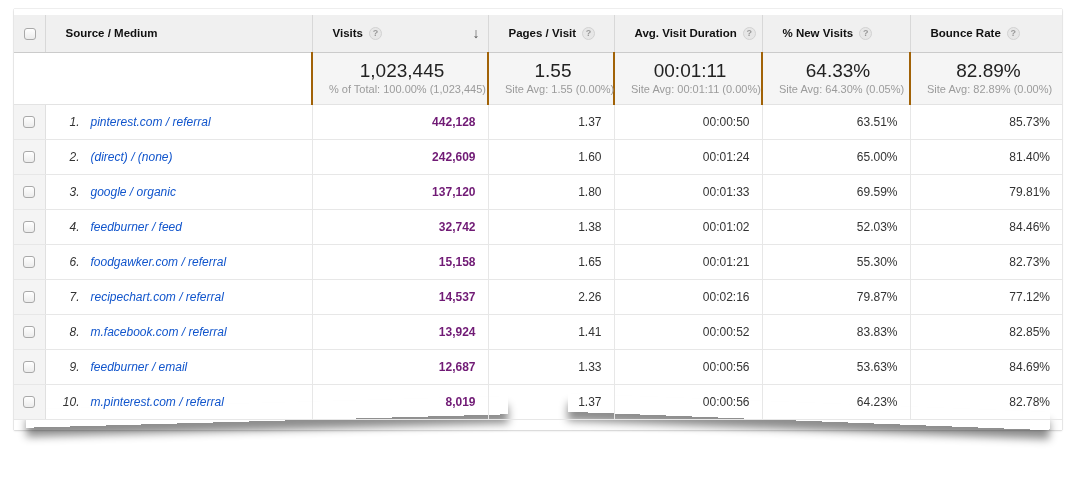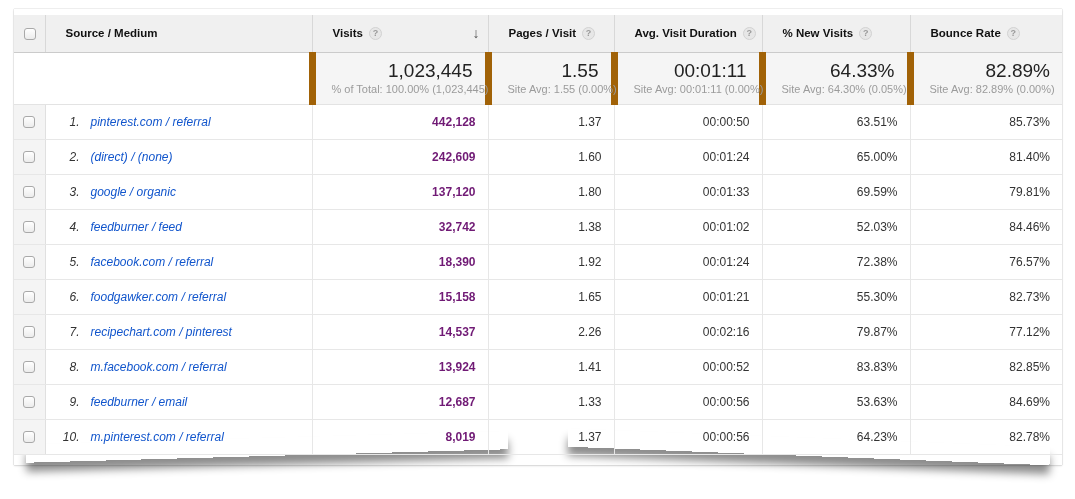--- a/index.html
+++ b/index.html
@@ -93,22 +93,22 @@
 
   
   tr.summary td {
     height: 52px;
     vertical-align: middle;
     border-bottom: 1px solid #e3e3e3;
     padding: 4px 12px 6px 8px;
   }
   tr.summary td.metric {
     background: #f5f5f5;
-    border-left: 7px solid #a16207;
-    text-align: right;
+    border-left: 2px solid #a16207;
+    text-align: center;
     padding-left: 16px;
   }
   .sum-val { font-size: 19px; color: #222; letter-spacing: 0; line-height: 22px; }
   .sum-sub { font-size: 11px; color: #9b9b9b; margin-top: 1px; white-space: nowrap; }
 
   
   tbody tr.data td {
     height: 35px;
     border-bottom: 1px solid #e7e7e7;
     vertical-align: middle;
@@ -257,54 +257,41 @@
     <td class="src-cell">
       <span class="rank">4.</span><a class="src-link">feedburner / feed</a>
     </td>
     <td class="metric visits-cell">32,742</td>
     <td class="metric">1.38</td>
     <td class="metric">00:01:02</td>
     <td class="metric">52.03%</td>
     <td class="metric">84.46%</td>
   </tr>
 
-  <tr class="data">
-    <td class="cb-cell">
-      <span class="checkbox"></span>
-    </td>
-    <td class="src-cell">
-      <span class="rank">5.</span><a class="src-link">facebook.com / referral</a>
-    </td>
-    <td class="metric visits-cell">18,390</td>
-    <td class="metric">1.92</td>
-    <td class="metric">00:01:24</td>
-    <td class="metric">72.38%</td>
-    <td class="metric">76.57%</td>
-  </tr>
 
   <tr class="data">
     <td class="cb-cell">
       <span class="checkbox"></span>
     </td>
     <td class="src-cell">
       <span class="rank">6.</span><a class="src-link">foodgawker.com / referral</a>
     </td>
     <td class="metric visits-cell">15,158</td>
     <td class="metric">1.65</td>
     <td class="metric">00:01:21</td>
     <td class="metric">55.30%</td>
     <td class="metric">82.73%</td>
   </tr>
 
   <tr class="data">
     <td class="cb-cell">
       <span class="checkbox"></span>
     </td>
     <td class="src-cell">
-      <span class="rank">7.</span><a class="src-link">recipechart.com / pinterest</a>
+      <span class="rank">7.</span><a class="src-link">recipechart.com / referral</a>
     </td>
     <td class="metric visits-cell">14,537</td>
     <td class="metric">2.26</td>
     <td class="metric">00:02:16</td>
     <td class="metric">79.87%</td>
     <td class="metric">77.12%</td>
   </tr>
 
   <tr class="data">
     <td class="cb-cell">

